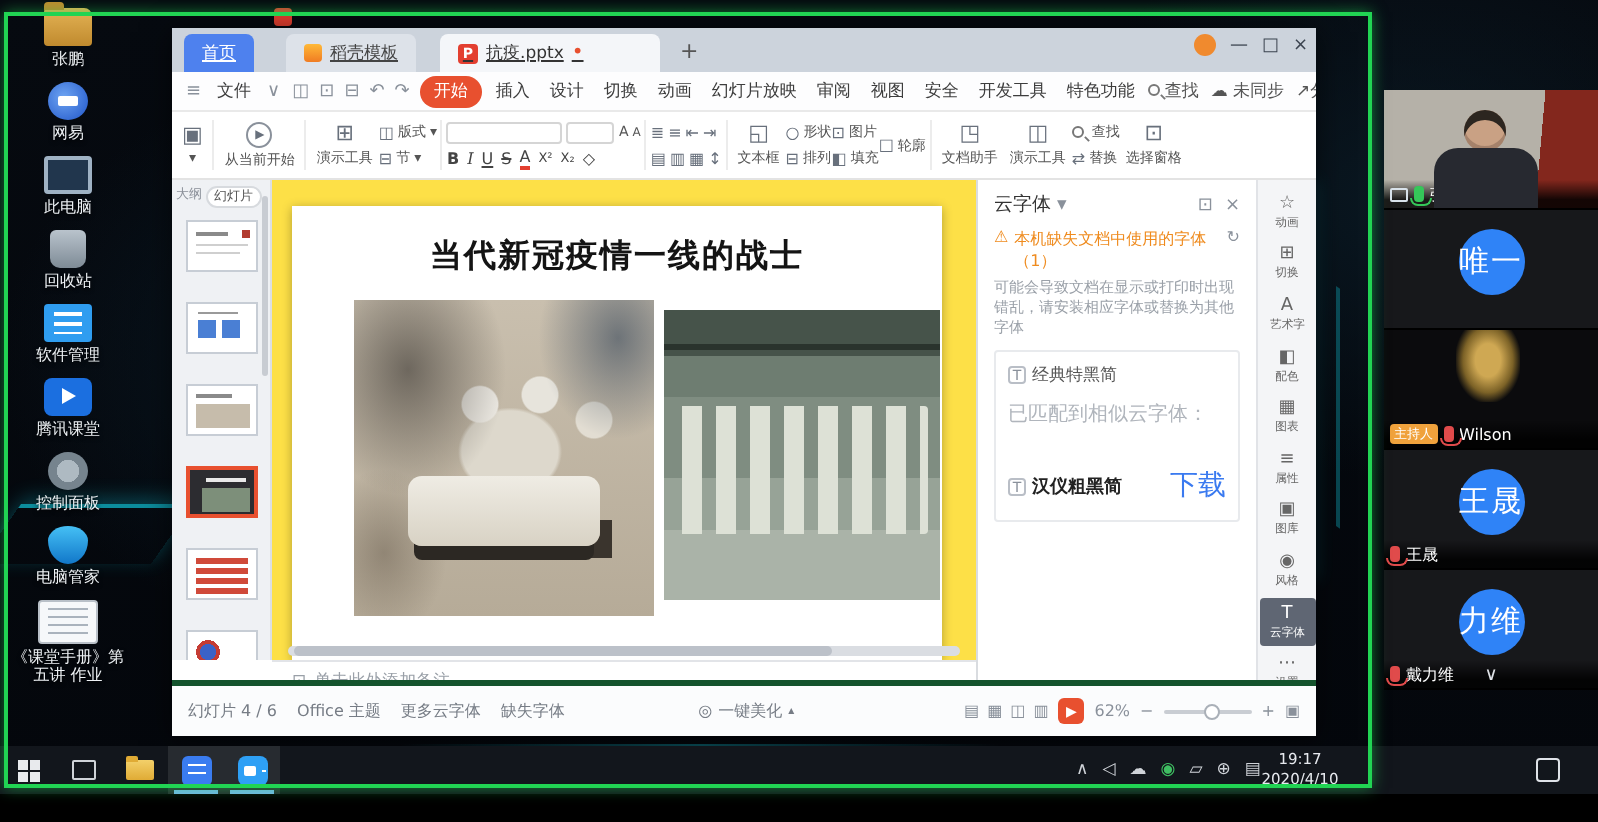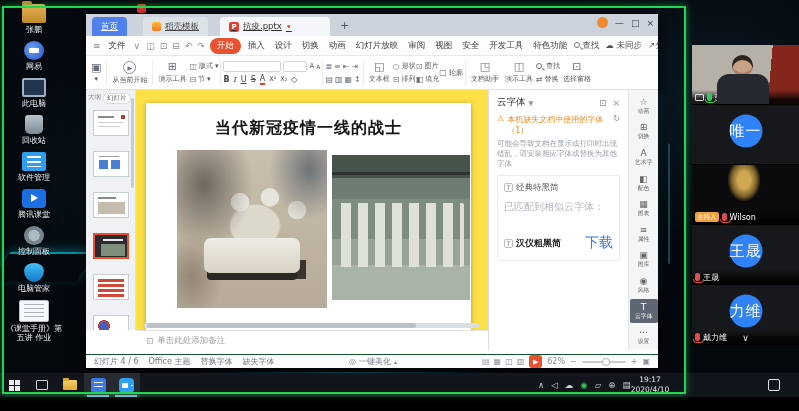--- a/index.html
+++ b/index.html
@@ -119,21 +119,21 @@
   .fp-btns{display:flex;gap:6px;}
   .btn-orange{background:#e85d2e;color:#fff;border-radius:2px;padding:4px 8px;font-size:8.5px;}
   .btn-plain{background:#fff;border:1px solid #d2d6db;color:#555;border-radius:2px;padding:4px 8px;font-size:8.5px;}
   
   .sidebar{position:absolute;top:76px;right:0;width:30px;bottom:18px;background:#f4f5f7;border-left:1px solid #e1e3e7;display:flex;flex-direction:column;align-items:center;padding-top:4px;}
   .sbtn{width:28px;height:26px;display:flex;flex-direction:column;align-items:center;justify-content:center;color:#666;margin-bottom:1px;}
   .sbtn .sic{font-size:9px;line-height:10px;}
   .sbtn .slb{font-size:6.5px;transform:scale(.9);}
   .sbtn.selected{background:#5f6673;color:#fff;border-radius:2px;}
   
-  .status{position:absolute;left:0;right:0;bottom:0;height:14px;background:#fbfcfd;border-top:1px solid #14532d;display:flex;align-items:center;font-size:8px;color:#767c85;padding:0 8px;}
+  .status{position:absolute;left:0;right:0;bottom:0;height:28px;background:#fbfcfd;border-top:3px solid #14532d;display:flex;align-items:center;font-size:8px;color:#767c85;padding:0 8px;}
   .st-left{display:flex;gap:10px;align-items:center;}
   .st-mid{position:absolute;left:46%;display:flex;gap:3px;align-items:center;}
   .st-right{margin-left:auto;display:flex;gap:5px;align-items:center;color:#8a919b;}
   .playbtn{width:13px;height:13px;background:#e8502f;border-radius:3px;color:#fff;font-size:7px;display:flex;align-items:center;justify-content:center;}
   .zslider{width:44px;height:2px;background:#c9cdd3;position:relative;border-radius:1px;}
   .zknob{position:absolute;left:45%;top:-3px;width:8px;height:8px;border-radius:50%;background:#fff;border:1px solid #aab0b8;}
   
   .meet{position:absolute;left:692px;top:45px;width:107px;z-index:20;background:#0c0d10;}
   .tile{position:relative;width:107px;height:60px;background:#17181b;border-bottom:1px solid #000;overflow:hidden;}
   .tile.p1{background:linear-gradient(95deg,#b5b1a8 0 72%,#83271d 72% 100%);}
@@ -500,21 +500,21 @@
         <div class="sbtn">
           <span class="sic">⋯</span>
           <span class="slb">设置</span>
         </div>
       </div>
 
     <div class="status">
       <span class="st-left">
         <span>幻灯片 4 / 6</span>
         <span>Office 主题</span>
-        <span>替换字体</span>
+        <span>更多云字体</span>
         <span>缺失字体</span>
       </span>
       <span class="st-mid">
         <span>◎</span>
         <span>一键美化</span>
         <span style="font-size:6px">▴</span>
       </span>
       <span class="st-right">
         <span style="display:flex;gap:4px;">
 

